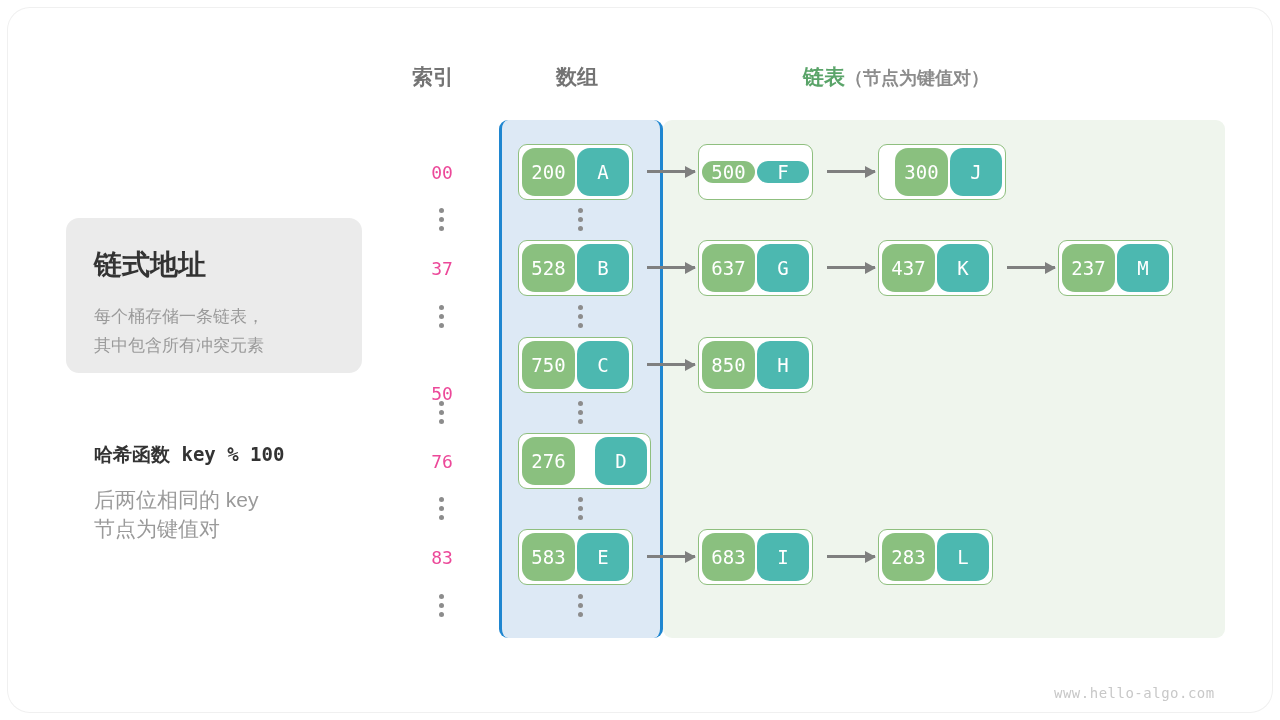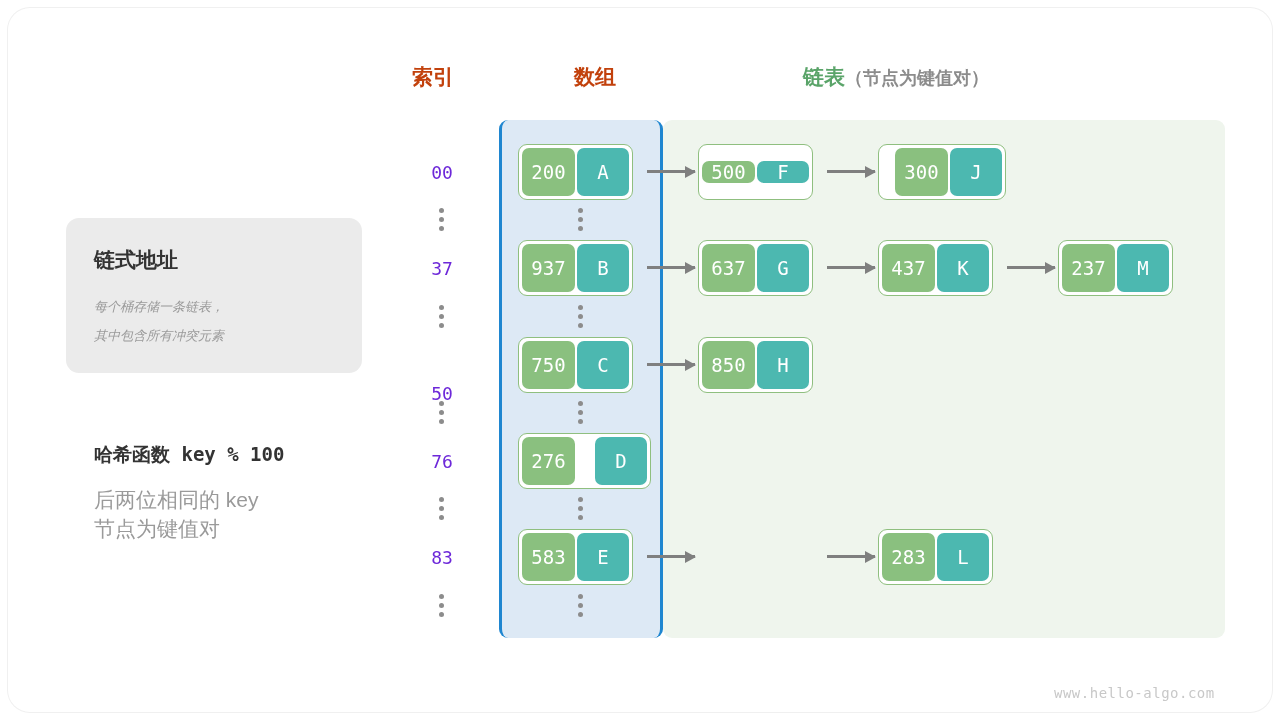--- a/index.html
+++ b/index.html
@@ -26,25 +26,25 @@
     background: #ffffff;
     border-radius: 22px;
     box-shadow: 0 0 0 1px #f0f0f0;
   }
 
   
   .hdr {
     position: absolute;
     font-weight: bold;
     font-size: 21px;
-    color: #c2410c;
+    color: #737373;
     white-space: nowrap;
   }
   #hdr-index { left: 404px; top: 55px; }
-  #hdr-array { left: 566px; top: 55px; }
+  #hdr-array { left: 548px; top: 55px; }
   #hdr-list  { left: 795px; top: 55px; color: #5aa469; text-align: center; }
   #hdr-list .sub {
     color: #8c8c8c;
     font-weight: bold;
     font-size: 18px;
   }
 
   
   #array-panel {
     position: absolute;
@@ -66,21 +66,21 @@
     height: 518px;
     background: #eff5ed;
     border-radius: 9px;
   }
 
   
   .idx {
     position: absolute;
     font-family: "DejaVu Sans Mono", "Liberation Mono", monospace;
     font-size: 18px;
-    color: #6d28d9;
+    color: #ec4899;
     width: 60px;
     text-align: center;
     left: 404px;
   }
   .vdots {
     position: absolute;
     width: 6px;
   }
   .vdots i {
     display: block;
@@ -110,21 +110,21 @@
     display: flex;
     gap: 2px;
   }
   .cell {
     display: flex;
     align-items: center;
     justify-content: center;
     color: #ffffff;
     font-family: "DejaVu Sans Mono", "Liberation Mono", monospace;
     font-size: 19px;
-    border-radius: 7px;
+    border-radius: 13px;
     box-sizing: border-box;
   }
   .cell.key {
     width: 53px;
     background: #8ac07f;
   }
   .cell.val {
     width: 52px;
     background: #4cb8b0;
   }
@@ -154,30 +154,29 @@
     left: 58px;
     top: 210px;
     width: 296px;
     height: 155px;
     background: #ebebeb;
     border-radius: 13px;
     box-sizing: border-box;
     padding: 28px 0 0 28px;
   }
   #info-box .title {
-    font-size: 21px;
+    font-size: 28px;
     font-weight: bold;
     color: #333333;
     margin-bottom: 18px;
   }
   #info-box .line {
-    font-size: 13px;
+    font-size: 17px;
     color: #9a9a9a;
     line-height: 29px;
-    font-style: italic;
   }
 
   
   #hash-note {
     position: absolute;
     left: 86px;
     top: 434px;
   }
   #hash-note .title {
     font-size: 19px;
@@ -256,21 +255,21 @@
           <i></i>
         </div>
         <div class="vdots" style="left: 431px; top: 200px;">
           <i></i>
           <i></i>
           <i></i>
         </div>
         <div class="idx" style="top: 250px;">37</div>
         <div class="row" style="top: 232px; width: 1280px;">
           <div class="node" style="left: 510px;">
-            <div class="cell key">937</div>
+            <div class="cell key">528</div>
             <div class="cell val">B</div>
           </div>
           <div class="arrow" style="left: 639px; width: 48px;"></div>
           <div class="node" style="left: 690px;">
             <div class="cell key">637</div>
             <div class="cell val">G</div>
           </div>
           <div class="arrow" style="left: 819px; width: 48px;"></div>
           <div class="node" style="left: 870px;">
             <div class="cell key">437</div>
@@ -331,20 +330,24 @@
           <i></i>
           <i></i>
         </div>
         <div class="idx" style="top: 539px;">83</div>
         <div class="row" style="top: 521px; width: 1280px;">
           <div class="node" style="left: 510px;">
             <div class="cell key">583</div>
             <div class="cell val">E</div>
           </div>
           <div class="arrow" style="left: 639px; width: 48px;"></div>
+          <div class="node" style="left: 690px;">
+            <div class="cell key">683</div>
+            <div class="cell val">I</div>
+          </div>
           <div class="arrow" style="left: 819px; width: 48px;"></div>
           <div class="node" style="left: 870px;">
             <div class="cell key">283</div>
             <div class="cell val">L</div>
           </div>
         </div>
         <div class="vdots" style="left: 570px; top: 586px;">
           <i></i>
           <i></i>
           <i></i>

